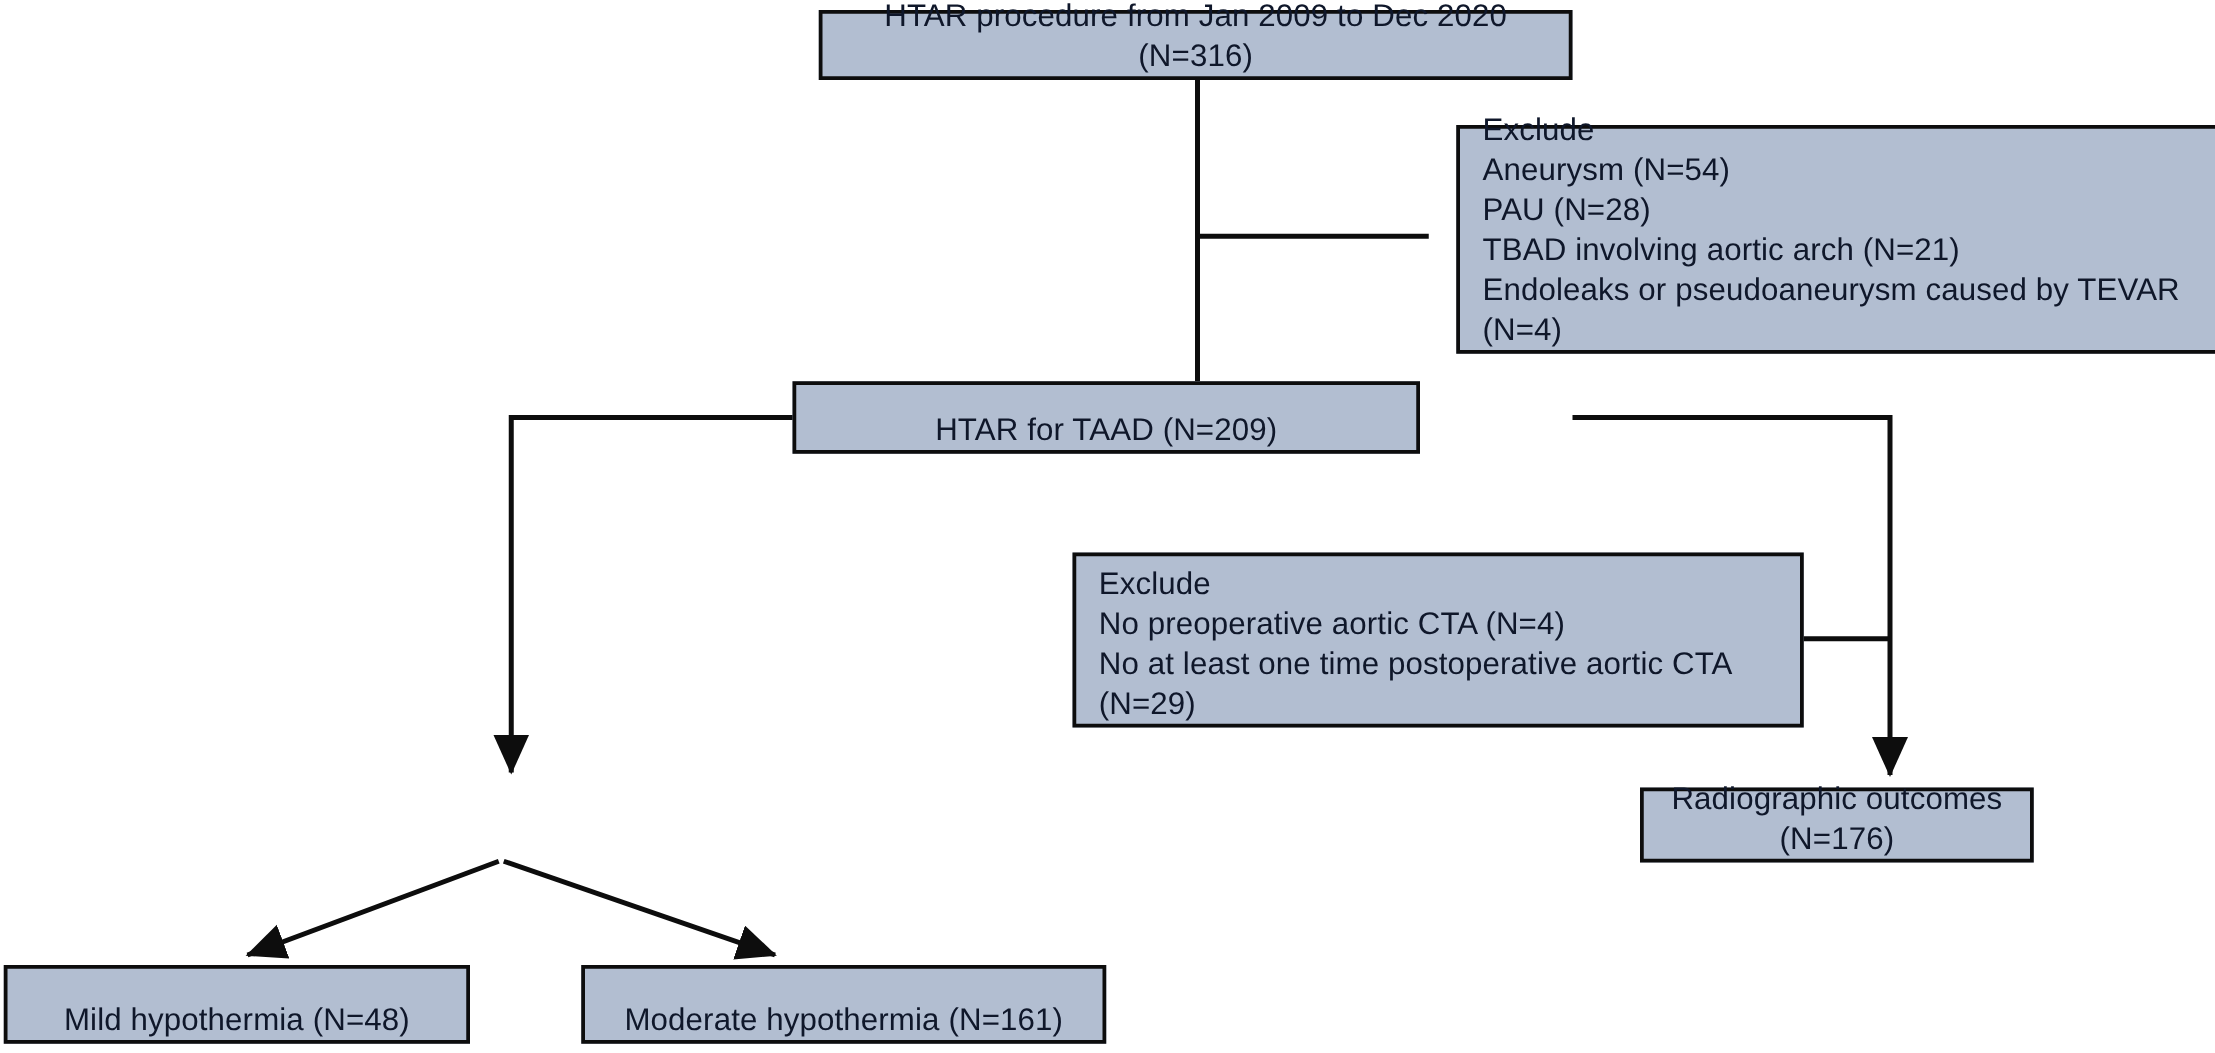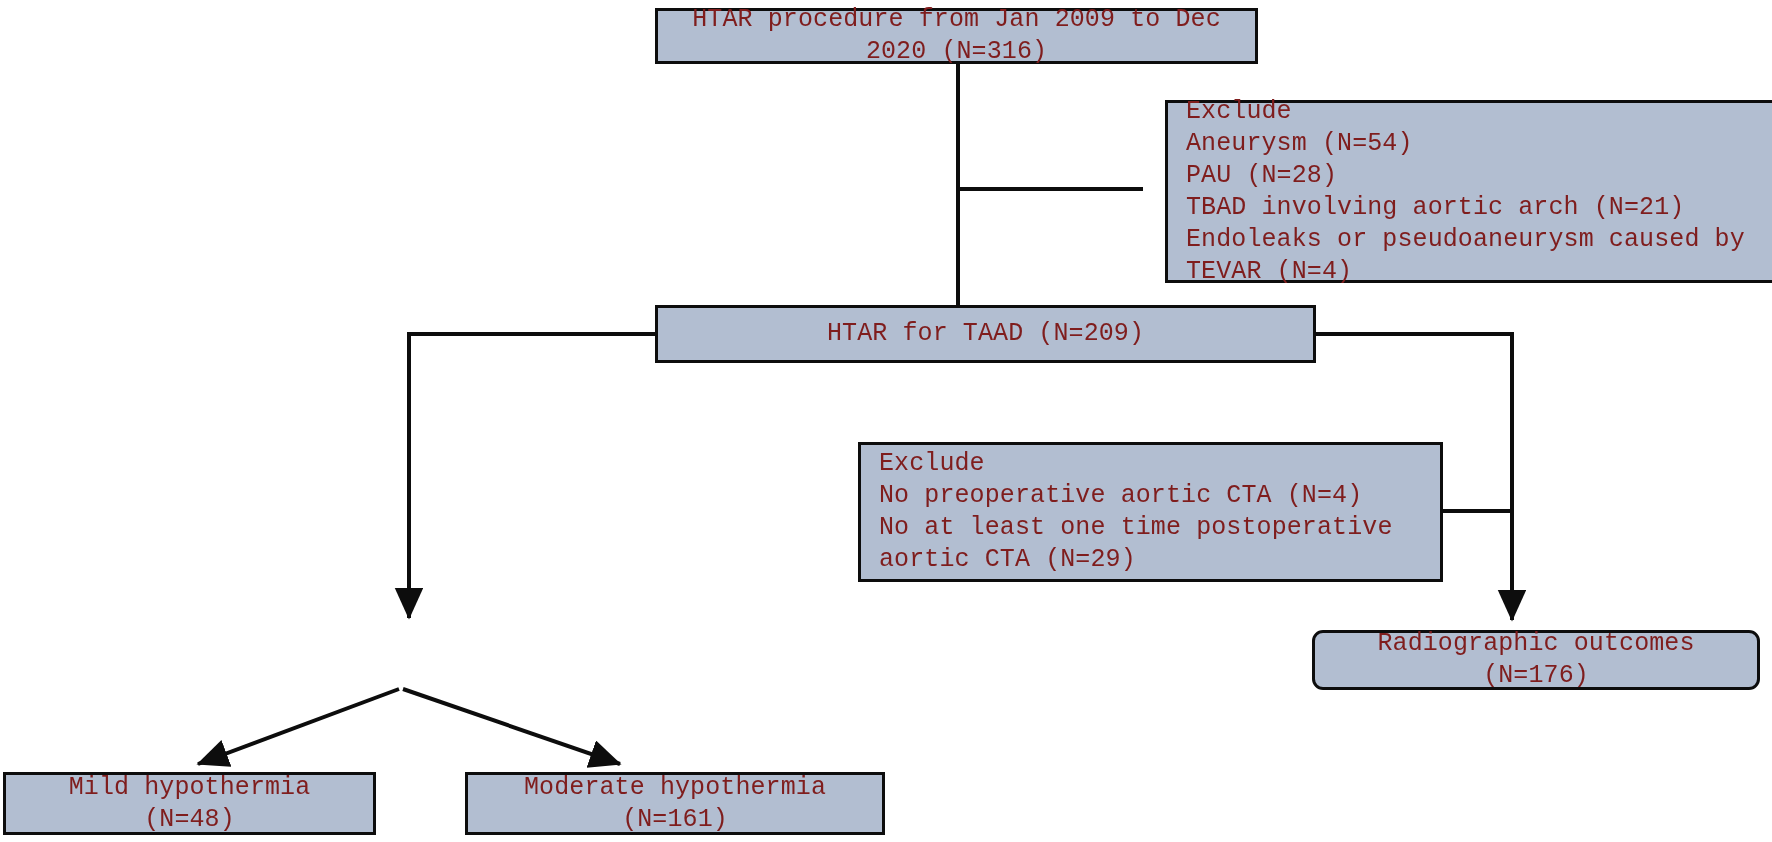--- a/index.html
+++ b/index.html
@@ -16,25 +16,24 @@
     width: 1772px;
     height: 842px;
     background: #ffffff;
     overflow: hidden;
   }
   .node {
     position: absolute;
     box-sizing: border-box;
     background: #b2bed1;
     border: 3px solid #0d0d0d;
-    color: #7f1d1d;
+    color: #0f172a;
     display: flex;
-    align-items: center;
+    align-items: flex-end;
     z-index: 3;
-    font-family: Liberation Mono, monospace;
   }
   .node.center {
     justify-content: center;
     text-align: center;
   }
   .node.left {
     justify-content: flex-start;
     text-align: left;
     margin-left: 22px;
   }
@@ -48,24 +47,24 @@
   .node.left .label {
     padding-left: 18px;
   }
   .node.center .label {
     padding: 0 12px;
   }
 
   
   #node-enrollment { left: 655px; top: 8px;  width: 603px; height: 56px; }
   #node-exclude-1  { left: 1143px; top: 100px; width: 627px; height: 183px; }
-  #node-cohort     { left: 655px; top: 305px; width: 661px; height: 58px; }
+  #node-cohort     { left: 634px; top: 305px; width: 502px; height: 58px; }
   #node-exclude-2  { left: 836px; top: 442px; width: 585px; height: 140px; }
   #node-clinical   { left: 255px; top: 628px; width: 309px; height: 58px; }
-  #node-radio      { left: 1312px; top: 630px; width: 448px; height: 60px; border-radius: 11px; }
+  #node-radio      { left: 1312px; top: 630px; width: 315px; height: 60px; }
   #node-mild       { left: 3px;   top: 772px; width: 373px; height: 63px; }
   #node-moderate   { left: 465px; top: 772px; width: 420px; height: 63px; }
 
   
   #wires {
     position: absolute;
     left: 0;
     top: 0;
     width: 1772px;
     height: 842px;

